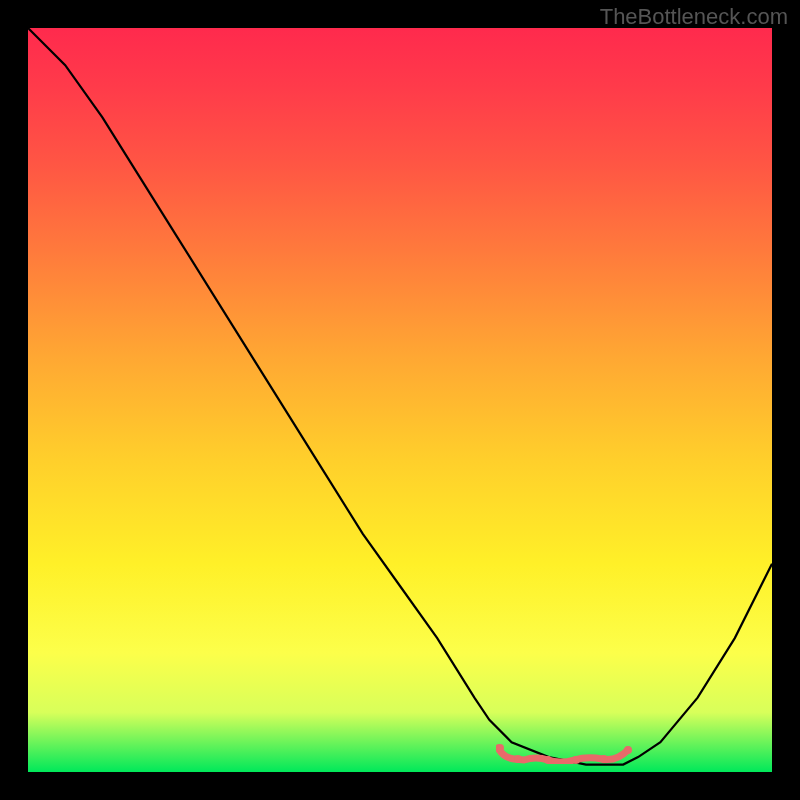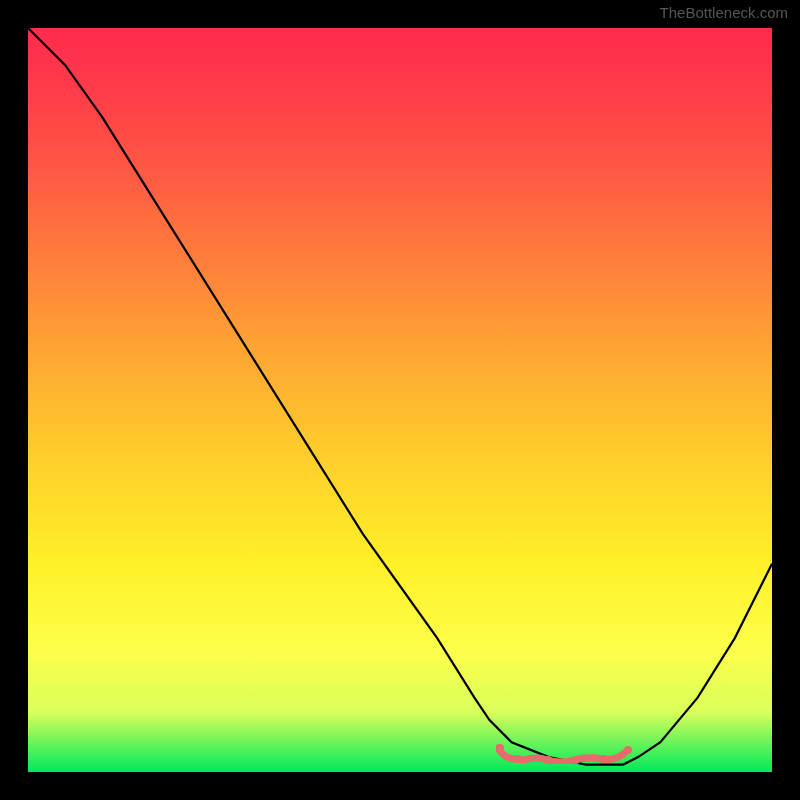--- a/index.html
+++ b/index.html
@@ -8,21 +8,21 @@
     height: 800px;
     background: #000;
     position: relative;
     font-family: Arial, sans-serif;
   }
   .watermark {
     position: absolute;
     top: 4px;
     right: 12px;
     color: #555;
-    font-size: 15px;
+    font-size: 22px;
     font-weight: 500;
     z-index: 10;
   }
   .plot-area {
     position: absolute;
     left: 28px;
     top: 28px;
     width: 744px;
     height: 744px;
     overflow: hidden;

